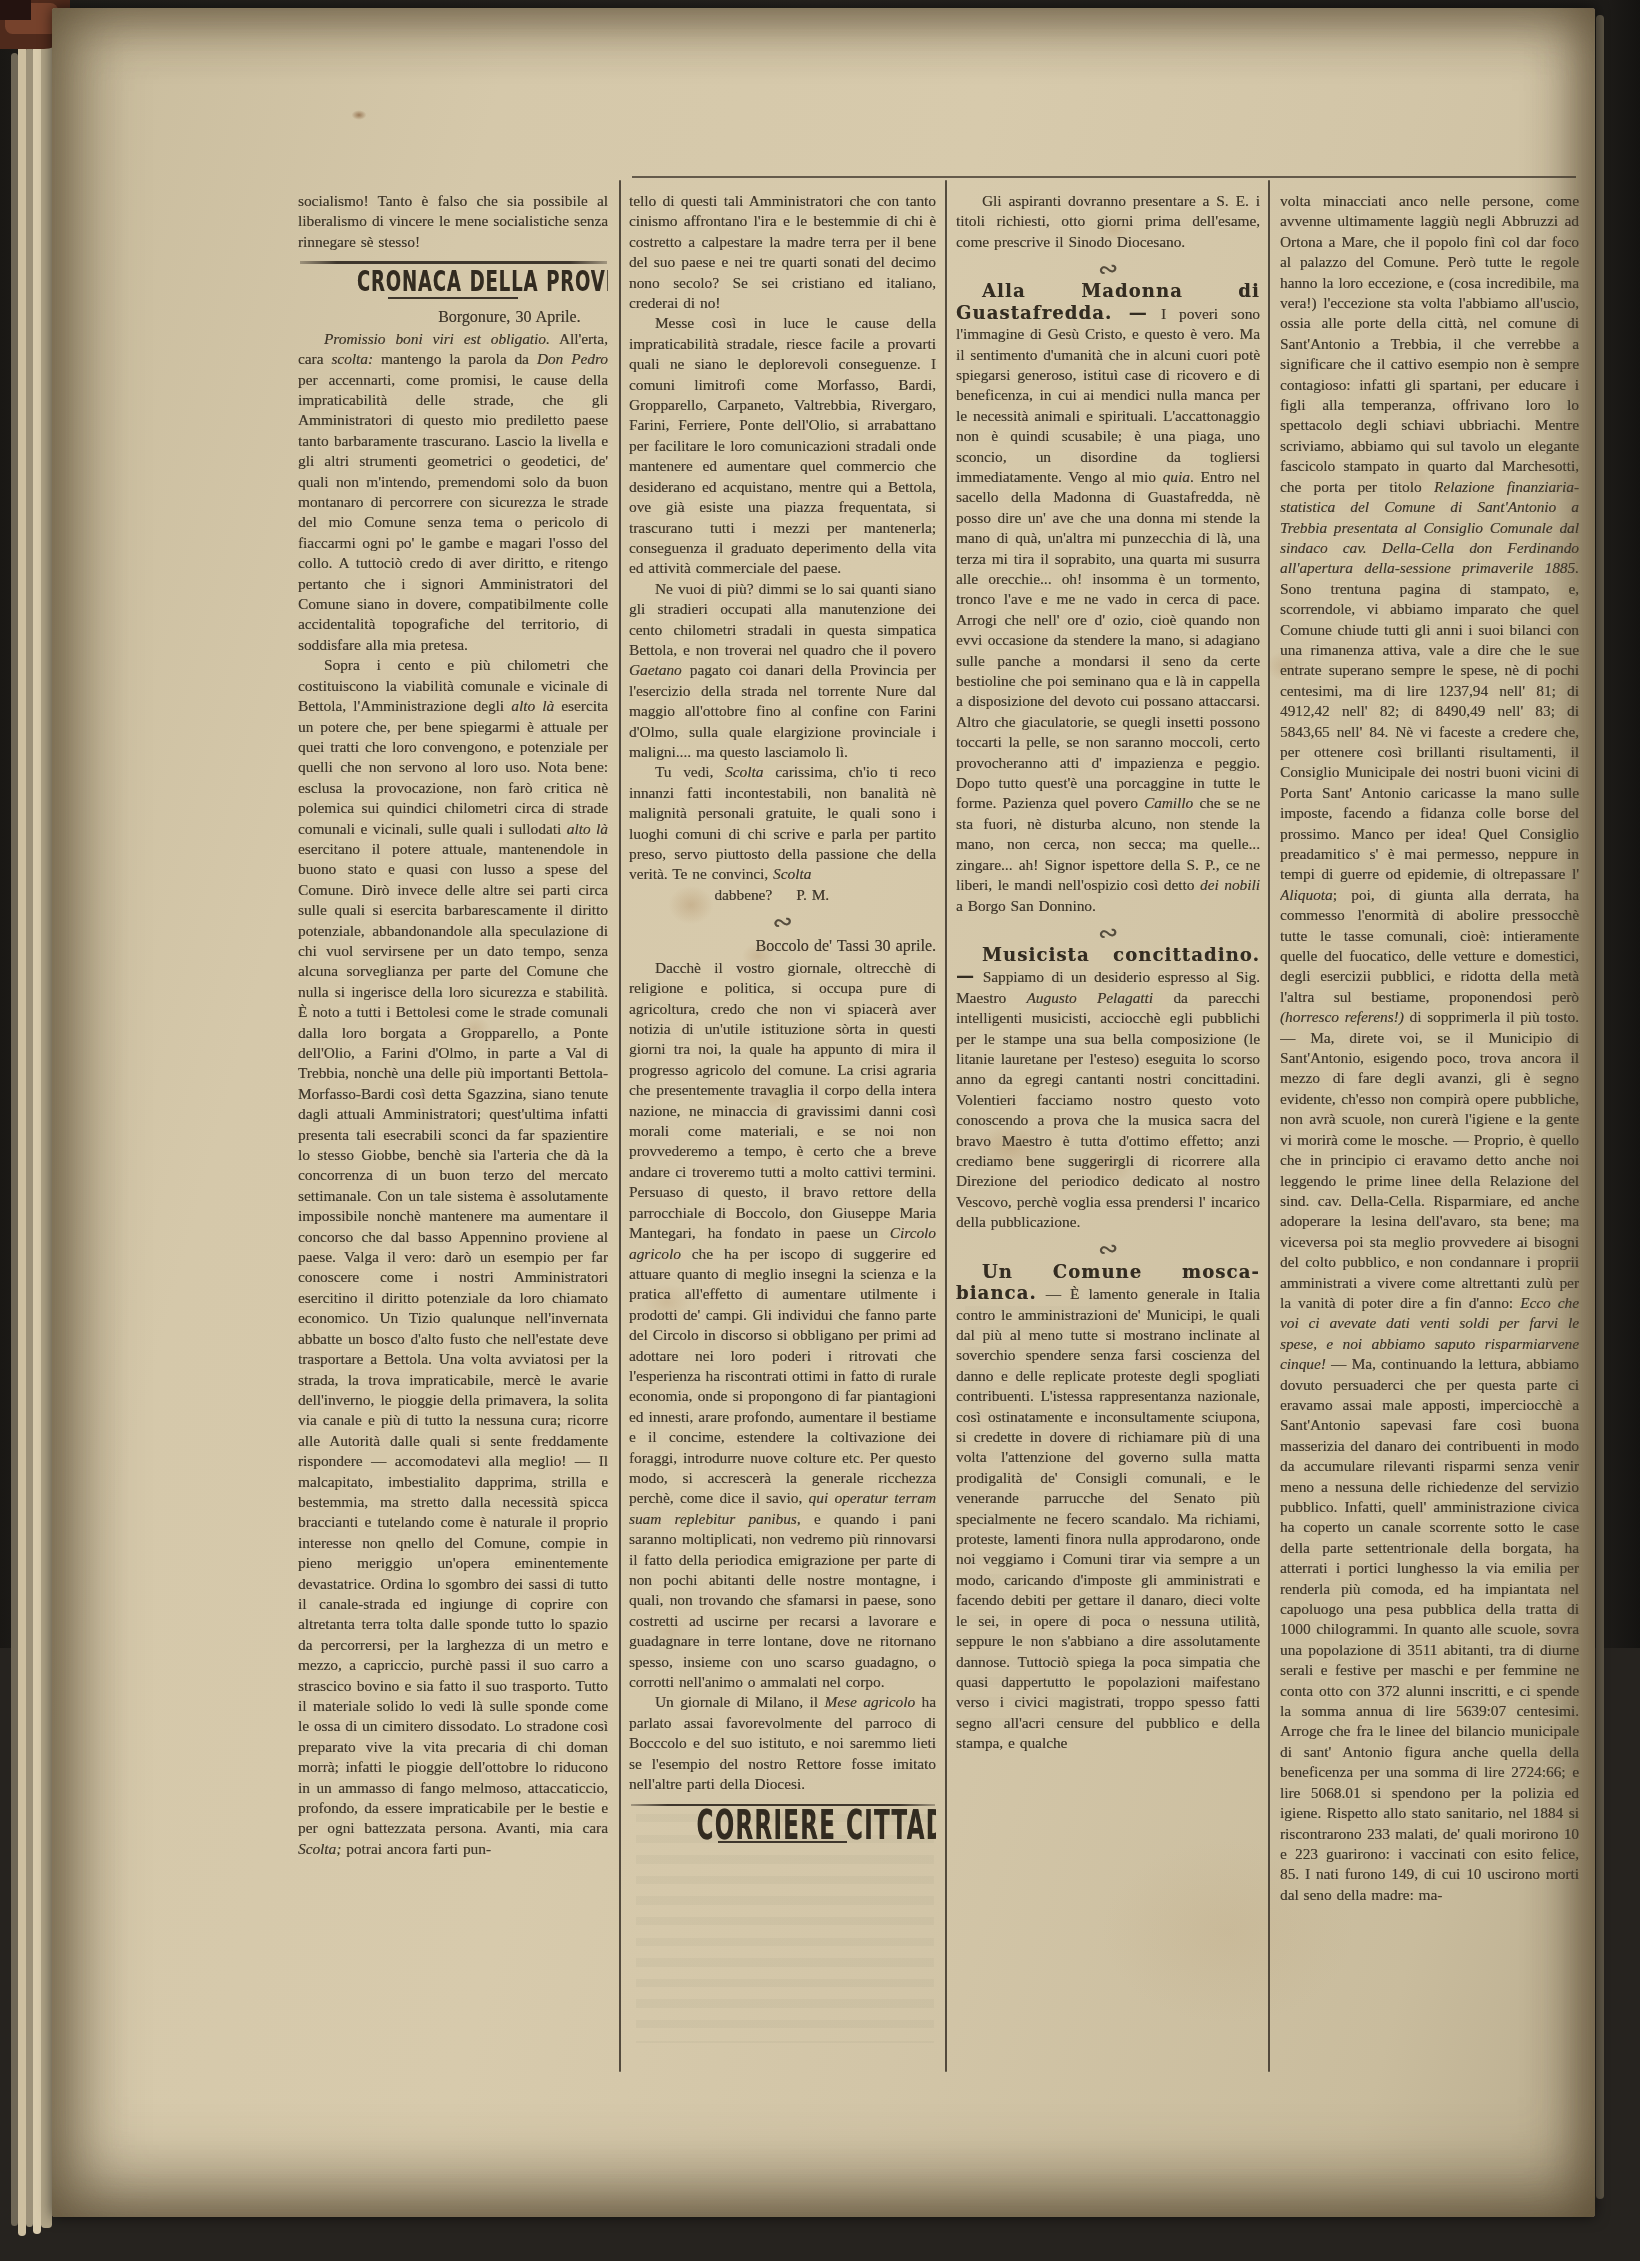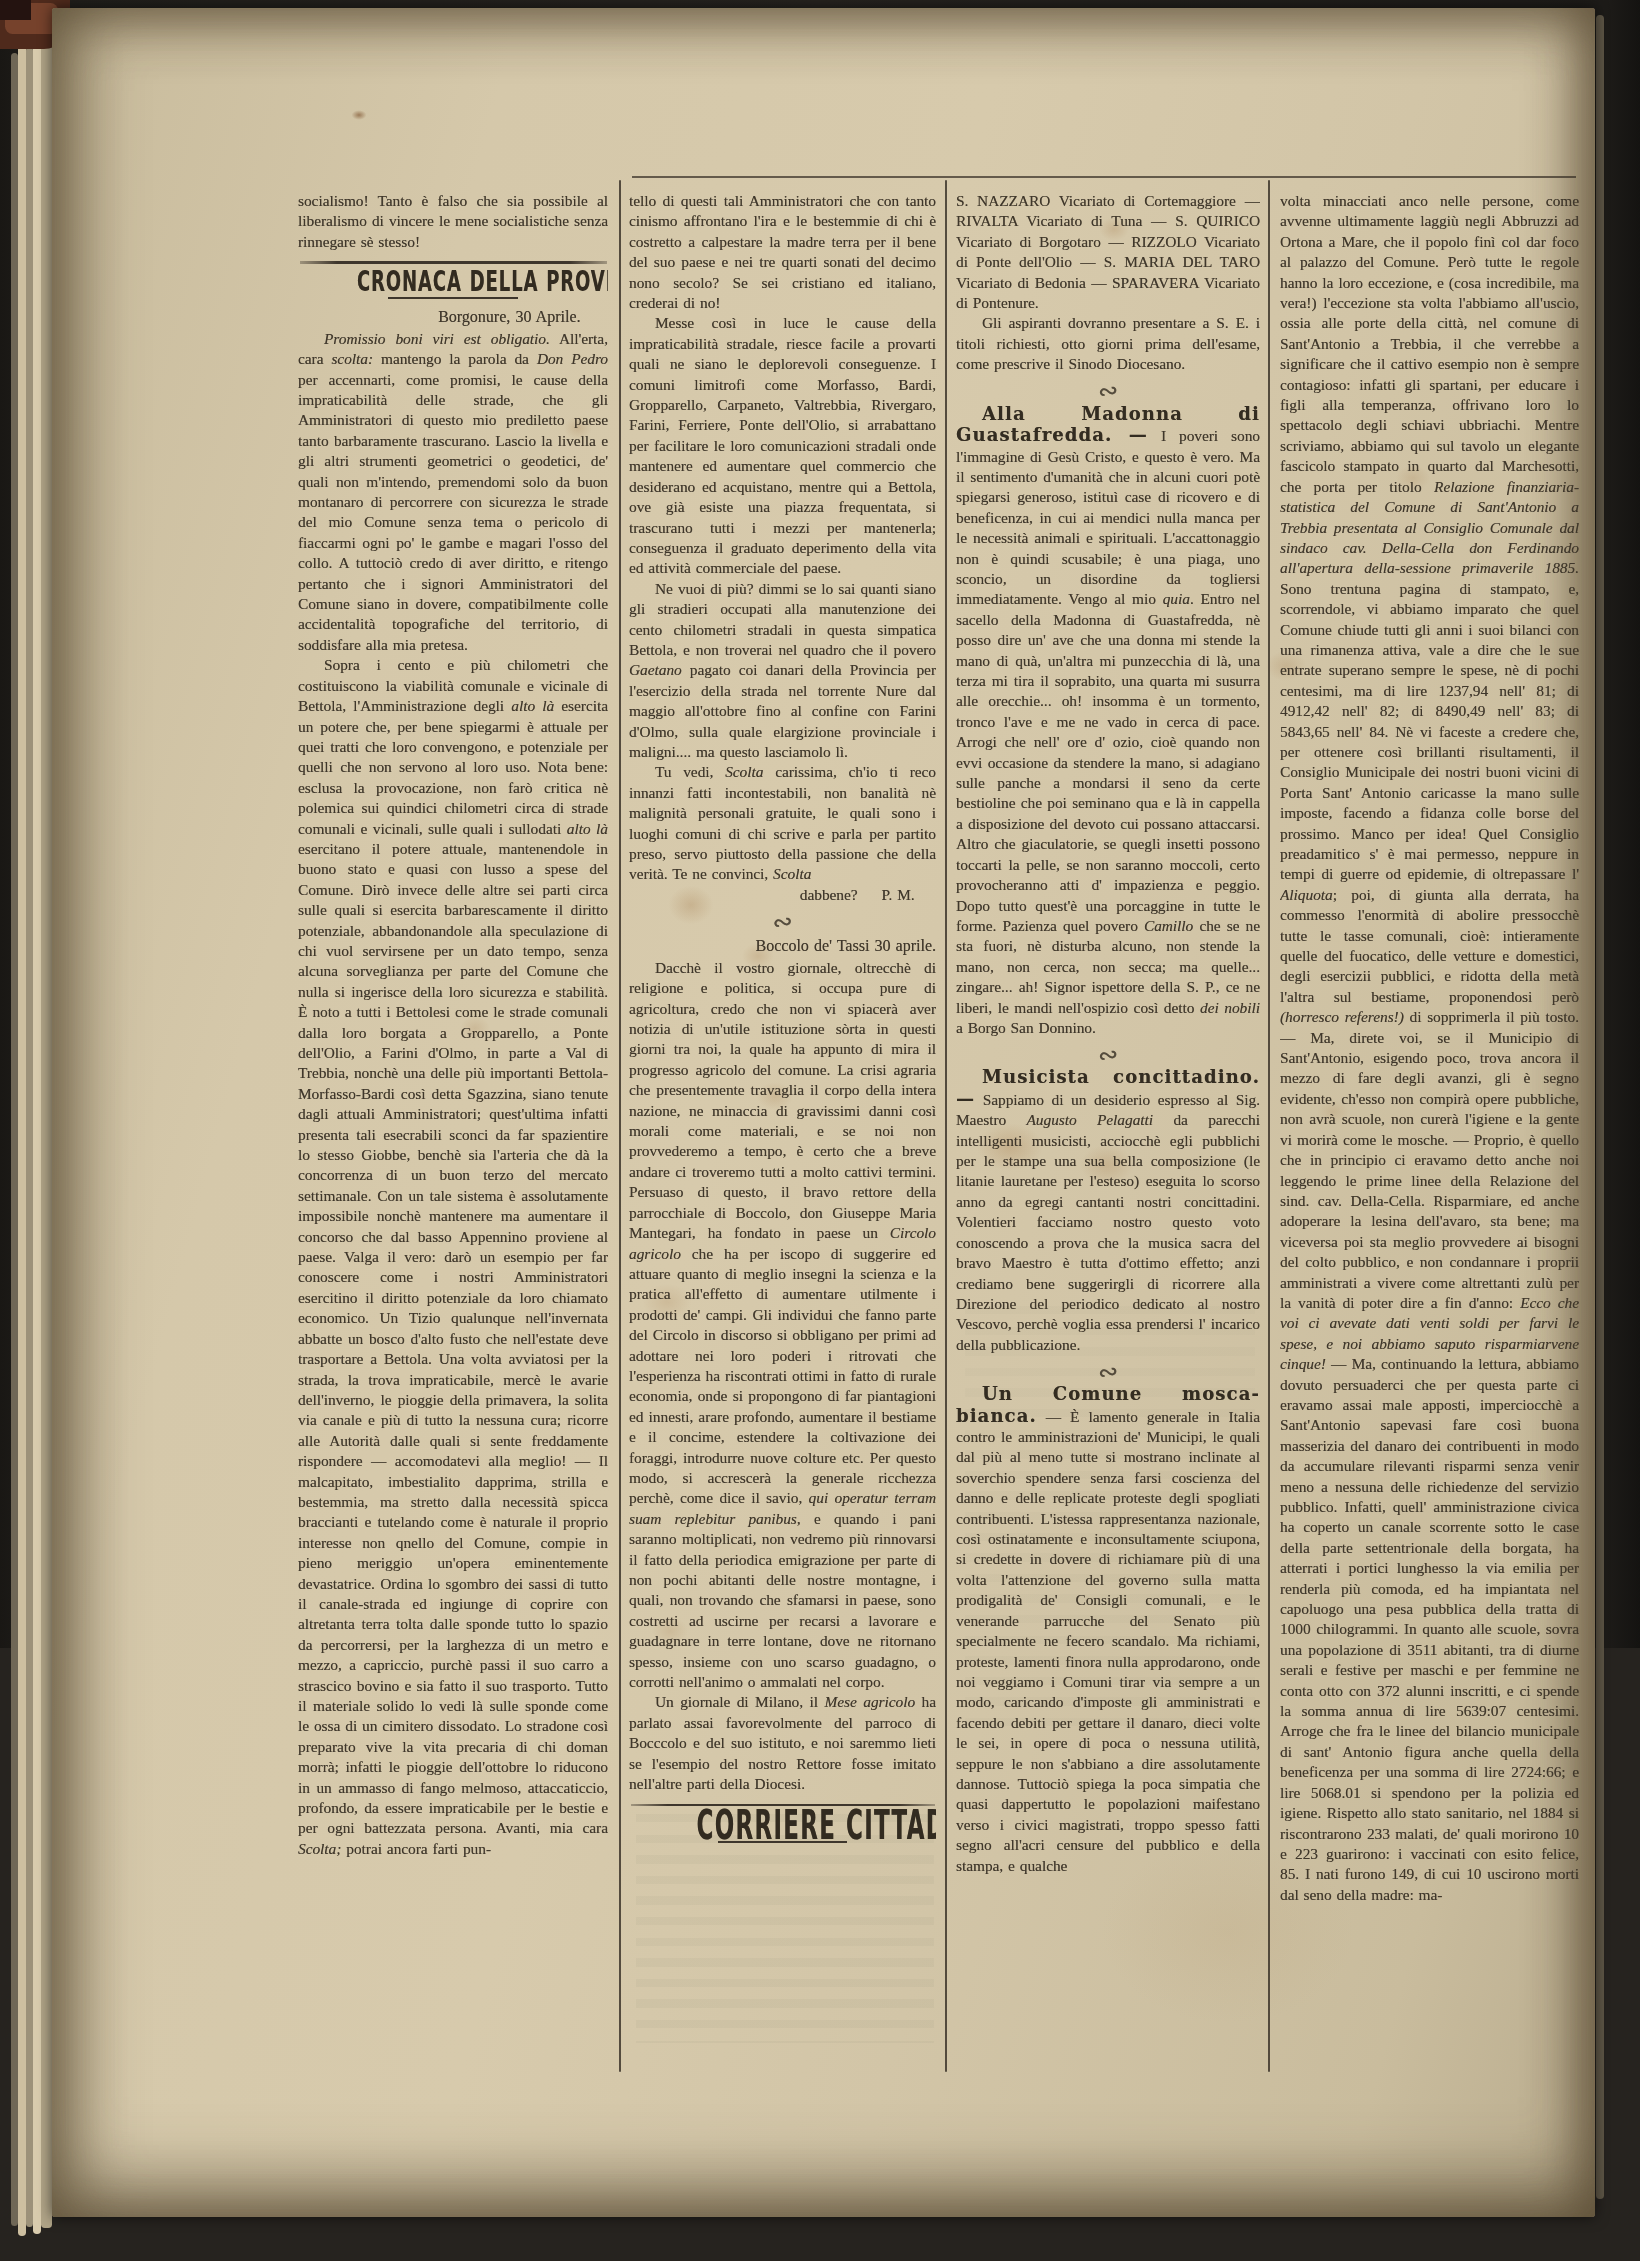--- a/index.html
+++ b/index.html
@@ -46,21 +46,21 @@
   .title.md{font-size:29px;letter-spacing:1.5px;transform:scaleX(.62);}
   .title.lg{font-size:41px;letter-spacing:2.3px;transform:scaleX(.56);margin-top:9.2px;}
   .dateline{font-size:16px;margin:3.1px 0 1.5px;}
   .dateline.right{text-align:right;padding-right:27.5px;}
   .dateline.center{text-align:right;padding-left:31px;}
   .rule-full{height:2.3px;margin:9.2px 1.5px 7.6px;
     background:linear-gradient(90deg,rgba(62,54,44,.35),#3e362c 12%,#3e362c 88%,rgba(62,54,44,.35));}
   .rule-short{height:2.3px;width:42%;margin:5.3px auto 7.6px;background:#3e362c;}
   .ornament{font-family:"DejaVu Sans",sans-serif;text-align:center;font-size:24.4px;
     line-height:23px;margin:4.6px 0 1.5px;transform:rotate(-8deg);opacity:.85;}
-  .sigline{display:flex;justify-content:flex-end;padding-right:21.4px;gap:24px;}
+  .sigline{display:flex;justify-content:center;padding-right:21.4px;gap:24px;}
   .vrule{position:absolute;width:2.3px;background:rgba(55,47,38,.82);border-radius:1.5px;}
   .toprule{position:absolute;height:2.3px;background:rgba(55,47,38,.72);}
   i{font-style:italic;margin-top:34px;}
 </style>
 </head>
 <body>
 
 <div class="photo">
 
   <div>
@@ -108,21 +108,20 @@
       </div>
       <div class="ornament">∾</div>
       <div class="dateline center">Boccolo de' Tassi 30 aprile.</div>
       <p class="body">Dacchè il vostro giornale, oltrecchè di religione e politica, si occupa pure di agricoltura, credo che non vi spiacerà aver notizia di un'utile istituzione sòrta in questi giorni tra noi, la quale ha appunto di mira il progresso agricolo del comune. La crisi agraria che presentemente travaglia il corpo della intera nazione, ne minaccia di gravissimi danni così morali come materiali, e se noi non provvederemo a tempo, è certo che a breve andare ci troveremo tutti a molto cattivi termini. Persuaso di questo, il bravo rettore della parrocchiale di Boccolo, don Giuseppe Maria Mantegari, ha fondato in paese un <i>Circolo agricolo</i> che ha per iscopo di suggerire ed attuare quanto di meglio insegni la scienza e la pratica all'effetto di aumentare utilmente i prodotti de' campi. Gli individui che fanno parte del Circolo in discorso si obbligano per primi ad adottare nei loro poderi i ritrovati che l'esperienza ha riscontrati ottimi in fatto di rurale economia, onde si propongono di far piantagioni ed innesti, arare profondo, aumentare il bestiame e il concime, estendere la coltivazione dei foraggi, introdurre nuove colture etc. Per questo modo, si accrescerà la generale ricchezza perchè, come dice il savio, <i>qui operatur terram suam replebitur panibus</i>, e quando i pani saranno moltiplicati, non vedremo più rinnovarsi il fatto della periodica emigrazione per parte di non pochi abitanti delle nostre montagne, i quali, non trovando che sfamarsi in paese, sono costretti ad uscirne per recarsi a lavorare e guadagnare in terre lontane, dove ne ritornano spesso, insieme con uno scarso guadagno, o corrotti nell'animo o ammalati nel corpo.</p>
       <p class="body">Un giornale di Milano, il <i>Mese agricolo</i> ha parlato assai favorevolmente del parroco di Bocccolo e del suo istituto, e noi saremmo lieti se l'esempio del nostro Rettore fosse imitato nell'altre parti della Diocesi.</p>
       <div class="rule-full"></div>
       <h2 class="title lg">CORRIERE CITTADINO</h2>
       <div class="rule-short"></div>
     </div>
   <div class="col" style="left:956px;width:304px;">
-      <p class="body noindent">S. NAZZARO Vicariato di Cortemaggiore — RIVALTA Vicariato di Tuna — S. QUIRICO Vicariato di Borgotaro — RIZZOLO Vicariato di Ponte dell'Olio — S. MARIA DEL TARO Vicariato di Bedonia — SPARAVERA Vicariato di Pontenure.</p>
       <p class="body">Gli aspiranti dovranno presentare a S. E. i titoli richiesti, otto giorni prima dell'esame, come prescrive il Sinodo Diocesano.</p>
       <div class="ornament">∾</div>
       <p class="body"><b class="lead">Alla Madonna di Guastafredda. —</b> I poveri sono l'immagine di Gesù Cristo, e questo è vero. Ma il sentimento d'umanità che in alcuni cuori potè spiegarsi generoso, istituì case di ricovero e di beneficenza, in cui ai mendici nulla manca per le necessità animali e spirituali. L'accattonaggio non è quindi scusabile; è una piaga, uno sconcio, un disordine da togliersi immediatamente. Vengo al mio <i>quia</i>. Entro nel sacello della Madonna di Guastafredda, nè posso dire un' ave che una donna mi stende la mano di quà, un'altra mi punzecchia di là, una terza mi tira il soprabito, una quarta mi susurra alle orecchie... oh! insomma è un tormento, tronco l'ave e me ne vado in cerca di pace. Arrogi che nell' ore d' ozio, cioè quando non evvi occasione da stendere la mano, si adagiano sulle panche a mondarsi il seno da certe bestioline che poi seminano qua e là in cappella a disposizione del devoto cui possano attaccarsi. Altro che giaculatorie, se quegli insetti possono toccarti la pelle, se non saranno moccoli, certo provocheranno atti d' impazienza e peggio. Dopo tutto quest'è una porcaggine in tutte le forme. Pazienza quel povero <i>Camillo</i> che se ne sta fuori, nè disturba alcuno, non stende la mano, non cerca, non secca; ma quelle... zingare... ah! Signor ispettore della S. P., ce ne liberi, le mandi nell'ospizio così detto <i>dei nobili</i> a Borgo San Donnino.</p>
       <div class="ornament">∾</div>
       <p class="body"><b class="lead">Musicista concittadino. —</b> Sappiamo di un desiderio espresso al Sig. Maestro <i>Augusto Pelagatti</i> da parecchi intelligenti musicisti, acciocchè egli pubblichi per le stampe una sua bella composizione (le litanie lauretane per l'esteso) eseguita lo scorso anno da egregi cantanti nostri concittadini. Volentieri facciamo nostro questo voto conoscendo a prova che la musica sacra del bravo Maestro è tutta d'ottimo effetto; anzi crediamo bene suggerirgli di ricorrere alla Direzione del periodico dedicato al nostro Vescovo, perchè voglia essa prendersi l' incarico della pubblicazione.</p>
       <div class="ornament">∾</div>
       <p class="body"><b class="lead">Un Comune mosca-bianca.</b> — È lamento generale in Italia contro le amministrazioni de' Municipi, le quali dal più al meno tutte si mostrano inclinate al soverchio spendere senza farsi coscienza del danno e delle replicate proteste degli spogliati contribuenti. L'istessa rappresentanza nazionale, così ostinatamente e inconsultamente sciupona, si credette in dovere di richiamare più di una volta l'attenzione del governo sulla matta prodigalità de' Consigli comunali, e le venerande parrucche del Senato più specialmente ne fecero scandalo. Ma richiami, proteste, lamenti finora nulla approdarono, onde noi veggiamo i Comuni tirar via sempre a un modo, caricando d'imposte gli amministrati e facendo debiti per gettare il danaro, dieci volte le sei, in opere di poca o nessuna utilità, seppure le non s'abbiano a dire assolutamente dannose. Tuttociò spiega la poca simpatia che quasi dappertutto le popolazioni maifestano verso i civici magistrati, troppo spesso fatti segno all'acri censure del pubblico e della stampa, e qualche</p>
     </div>
   <div class="col" style="left:1280px;width:299px;">
       <p class="body noindent">volta minacciati anco nelle persone, come avvenne ultimamente laggiù negli Abbruzzi ad Ortona a Mare, che il popolo finì col dar foco al palazzo del Comune. Però tutte le regole hanno la loro eccezione, e (cosa incredibile, ma vera!) l'eccezione sta volta l'abbiamo all'uscio, ossia alle porte della città, nel comune di Sant'Antonio a Trebbia, il che verrebbe a significare che il cattivo esempio non è sempre contagioso: infatti gli spartani, per educare i figli alla temperanza, offrivano loro lo spettacolo degli schiavi ubbriachi. Mentre scriviamo, abbiamo qui sul tavolo un elegante fascicolo stampato in quarto dal Marchesotti, che porta per titolo <i>Relazione finanziaria-statistica del Comune di Sant'Antonio a Trebbia presentata al Consiglio Comunale dal sindaco cav. Della-Cella don Ferdinando all'apertura della-sessione primaverile 1885.</i> Sono trentuna pagina di stampato, e, scorrendole, vi abbiamo imparato che quel Comune chiude tutti gli anni i suoi bilanci con una rimanenza attiva, vale a dire che le sue entrate superano sempre le spese, nè di pochi centesimi, ma di lire 1237,94 nell' 81; di 4912,42 nell' 82; di 8490,49 nell' 83; di 5843,65 nell' 84. Nè vi faceste a credere che, per ottenere così brillanti risultamenti, il Consiglio Municipale dei nostri buoni vicini di Porta Sant' Antonio caricasse la mano sulle imposte, facendo a fidanza colle borse del prossimo. Manco per idea! Quel Consiglio preadamitico s' è mai permesso, neppure in tempi di guerre od epidemie, di oltrepassare l' <i>Aliquota</i>; poi, di giunta alla derrata, ha commesso l'enormità di abolire pressocchè tutte le tasse comunali, cioè: intieramente quelle del fuocatico, delle vetture e domestici, degli esercizii pubblici, e ridotta della metà l'altra sul bestiame, proponendosi però <i>(horresco referens!)</i> di sopprimerla il più tosto. — Ma, direte voi, se il Municipio di Sant'Antonio, esigendo poco, trova ancora il mezzo di fare degli avanzi, gli è segno evidente, ch'esso non compirà opere pubbliche, non avrà scuole, non curerà l'igiene e la gente vi morirà come le mosche. — Proprio, è quello che in principio ci eravamo detto anche noi leggendo le prime linee della Relazione del sind. cav. Della-Cella. Risparmiare, ed anche adoperare la lesina dell'avaro, sta bene; ma viceversa poi sta meglio provvedere ai bisogni del colto pubblico, e non condannare i proprii amministrati a vivere come altrettanti zulù per la vanità di poter dire a fin d'anno: <i>Ecco che voi ci avevate dati venti soldi per farvi le spese, e noi abbiamo saputo risparmiarvene cinque!</i> — Ma, continuando la lettura, abbiamo dovuto persuaderci che per questa parte ci eravamo assai male apposti, imperciocchè a Sant'Antonio sapevasi fare così buona masserizia del danaro dei contribuenti in modo da accumulare rilevanti risparmi senza venir meno a nessuna delle richiedenze del servizio pubblico. Infatti, quell' amministrazione civica ha coperto un canale scorrente sotto le case della parte settentrionale della borgata, ha atterrati i portici lunghesso la via emilia per renderla più comoda, ed ha impiantata nel capoluogo una pesa pubblica della tratta di 1000 chilogrammi. In quanto alle scuole, sovra una popolazione di 3511 abitanti, tra di diurne serali e festive per maschi e per femmine ne conta otto con 372 alunni inscritti, e ci spende la somma annua di lire 5639:07 centesimi. Arroge che fra le linee del bilancio municipale di sant' Antonio figura anche quella della beneficenza per una somma di lire 2724:66; e lire 5068.01 si spendono per la polizia ed igiene. Rispetto allo stato sanitario, nel 1884 si riscontrarono 233 malati, de' quali morirono 10 e 223 guarirono: i vaccinati con esito felice, 85. I nati furono 149, di cui 10 uscirono morti dal seno della madre: ma-</p>

